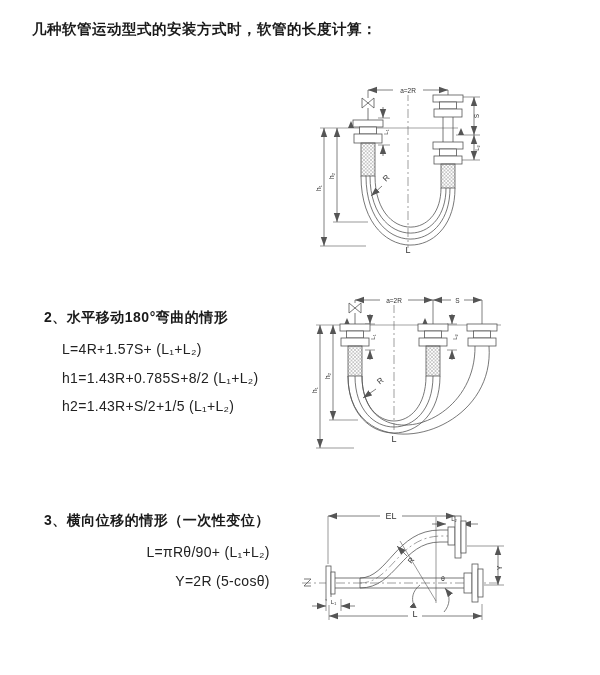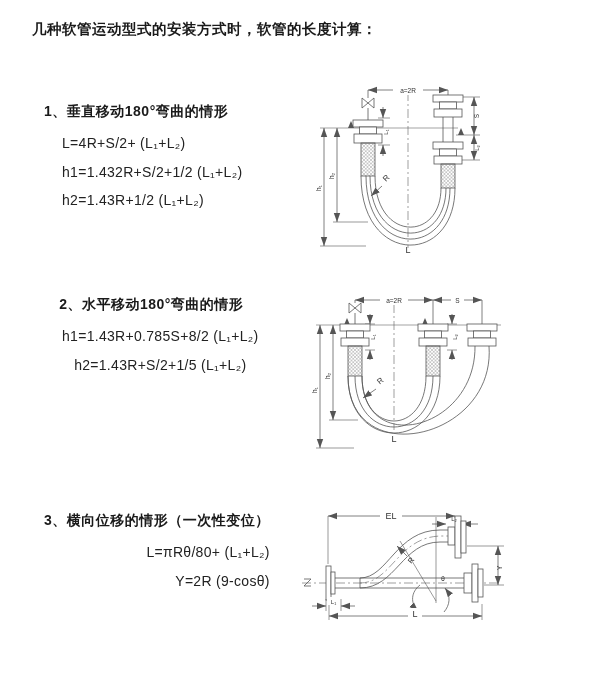--- a/index.html
+++ b/index.html
@@ -5,57 +5,50 @@
   html,body{margin:0;padding:0;background:#fff;}
   .page{position:relative;width:600px;height:675px;background:#ffffff;overflow:hidden;
         font-family:"Liberation Sans","DejaVu Sans",sans-serif;color:#222;}
   .title{position:absolute;left:32px;top:20px;font-size:14.5px;font-weight:bold;
          letter-spacing:0.5px;color:#1a1a1a;}
   .sec{position:absolute;}
   .sec .heading{font-size:14px;font-weight:bold;color:#1a1a1a;letter-spacing:0.5px;}
   .sec .formulas{margin-top:8px;padding-left:18px;}
   .sec .formula{font-size:14px;line-height:28.5px;color:#222;letter-spacing:0.3px;white-space:pre;}
   #sec1{left:44px;top:103px;}
-  #sec2{left:44px;top:296px;text-align:center;}
+  #sec2{left:44px;top:309px;}
   #sec3{left:44px;top:512px;text-align:right;}
   .diag{position:absolute;}
   #d1{left:308px;top:76px;}
   #d2{left:306px;top:280px;}
   #d3{left:296px;top:500px;}
   svg text{font-family:"Liberation Sans","DejaVu Sans",sans-serif;fill:#333;}
 </style>
 </head>
 <body>
 
 <div class="page">
 
   <div class="title">几种软管运动型式的安装方式时，软管的长度计算：</div>
 
-  <div class="sec" id="sec1">
-    <div class="heading">1、垂直移动180°弯曲的情形</div>
-    <div class="formulas">
-      <div class="formula">L=4R+S/2+ (L₁+L₂)</div>
-      <div class="formula">h1=1.432R+S/2+1/2 (L₁+L₂)</div>
-      <div class="formula">h2=1.43R+1/2 (L₁+L₂)</div>
-    </div>
-  </div>
 
   <div class="sec" id="sec2">
     <div class="heading">2、水平移动180°弯曲的情形</div>
     <div class="formulas">
+      <div class="formula">L=4R+1.57S+ (L₁+L₂)</div>
       <div class="formula">h1=1.43R+0.785S+8/2 (L₁+L₂)</div>
       <div class="formula">h2=1.43R+S/2+1/5 (L₁+L₂)</div>
     </div>
   </div>
 
   <div class="sec" id="sec3">
     <div class="heading">3、横向位移的情形（一次性变位）</div>
     <div class="formulas">
-      <div class="formula">L=πRθ/80+ (L₁+L₂)</div>
-      <div class="formula">Y=2R (9-cosθ)</div>
+      <div class="formula">L=πRθ/90+ (L₁+L₂)</div>
+      <div class="formula">Y=2R (5-cosθ)</div>
     </div>
   </div>
 
   <svg class="diag" id="d1" width="284" height="184" viewBox="0 0 284 184">
     <defs>
       <marker id="arA" markerWidth="10" markerHeight="8" refX="9" refY="4" orient="auto-start-reverse" markerUnits="userSpaceOnUse">
         <path d="M0,0.8 L9,4 L0,7.2 Z" fill="#555"></path>
       </marker>
       <pattern id="htA" width="3.5" height="3.5" patternUnits="userSpaceOnUse">
         <path d="M0,3.5 L3.5,0 M0,0 L3.5,3.5" stroke="#999" stroke-width="0.5"></path>

